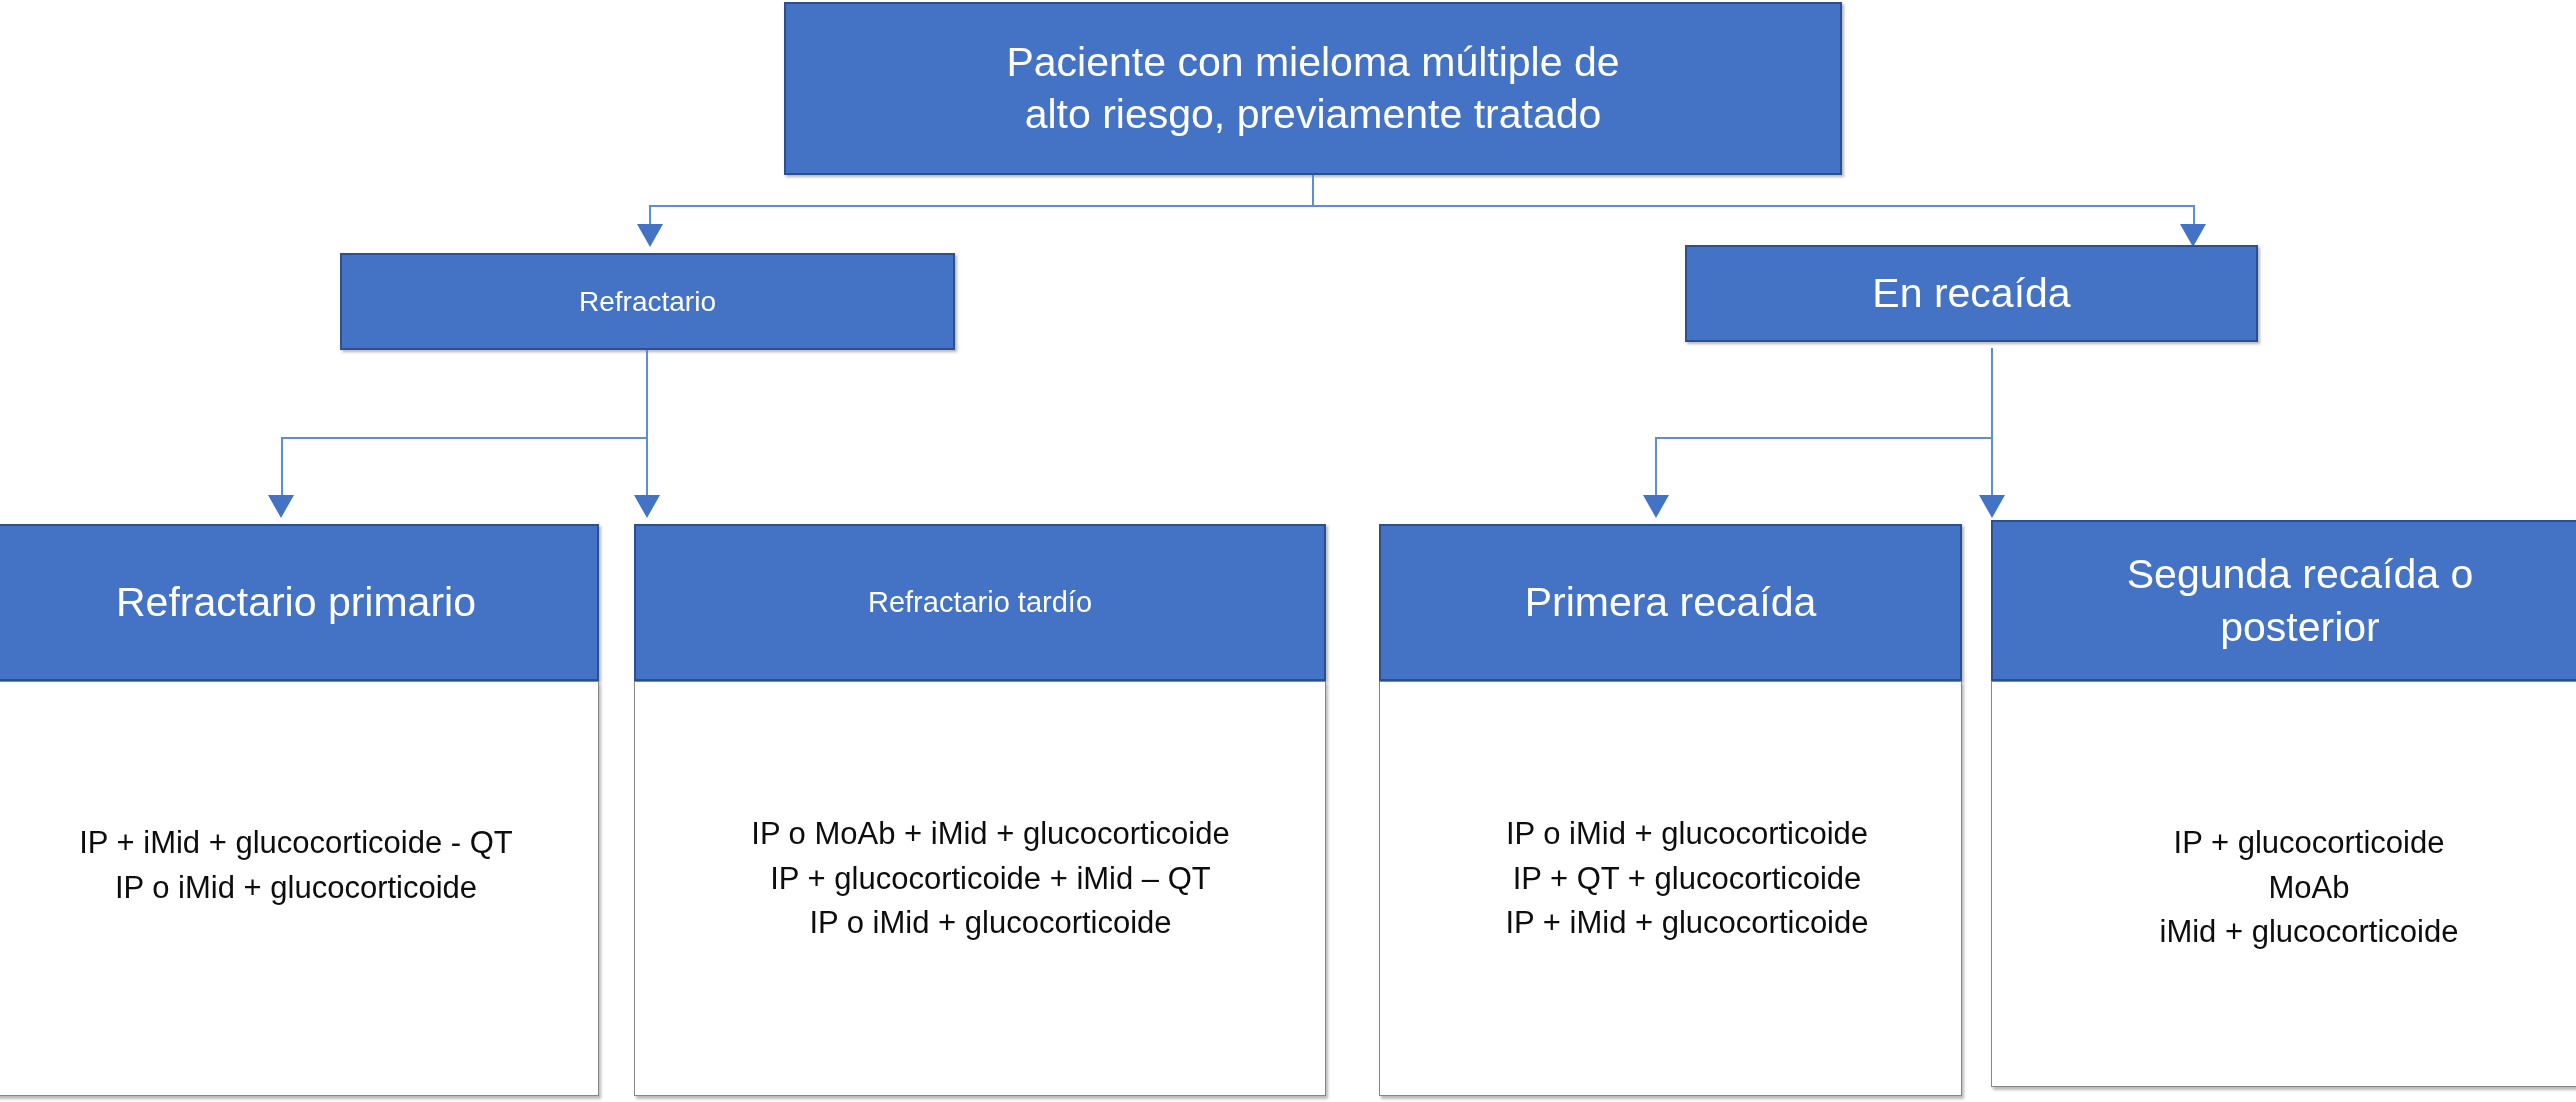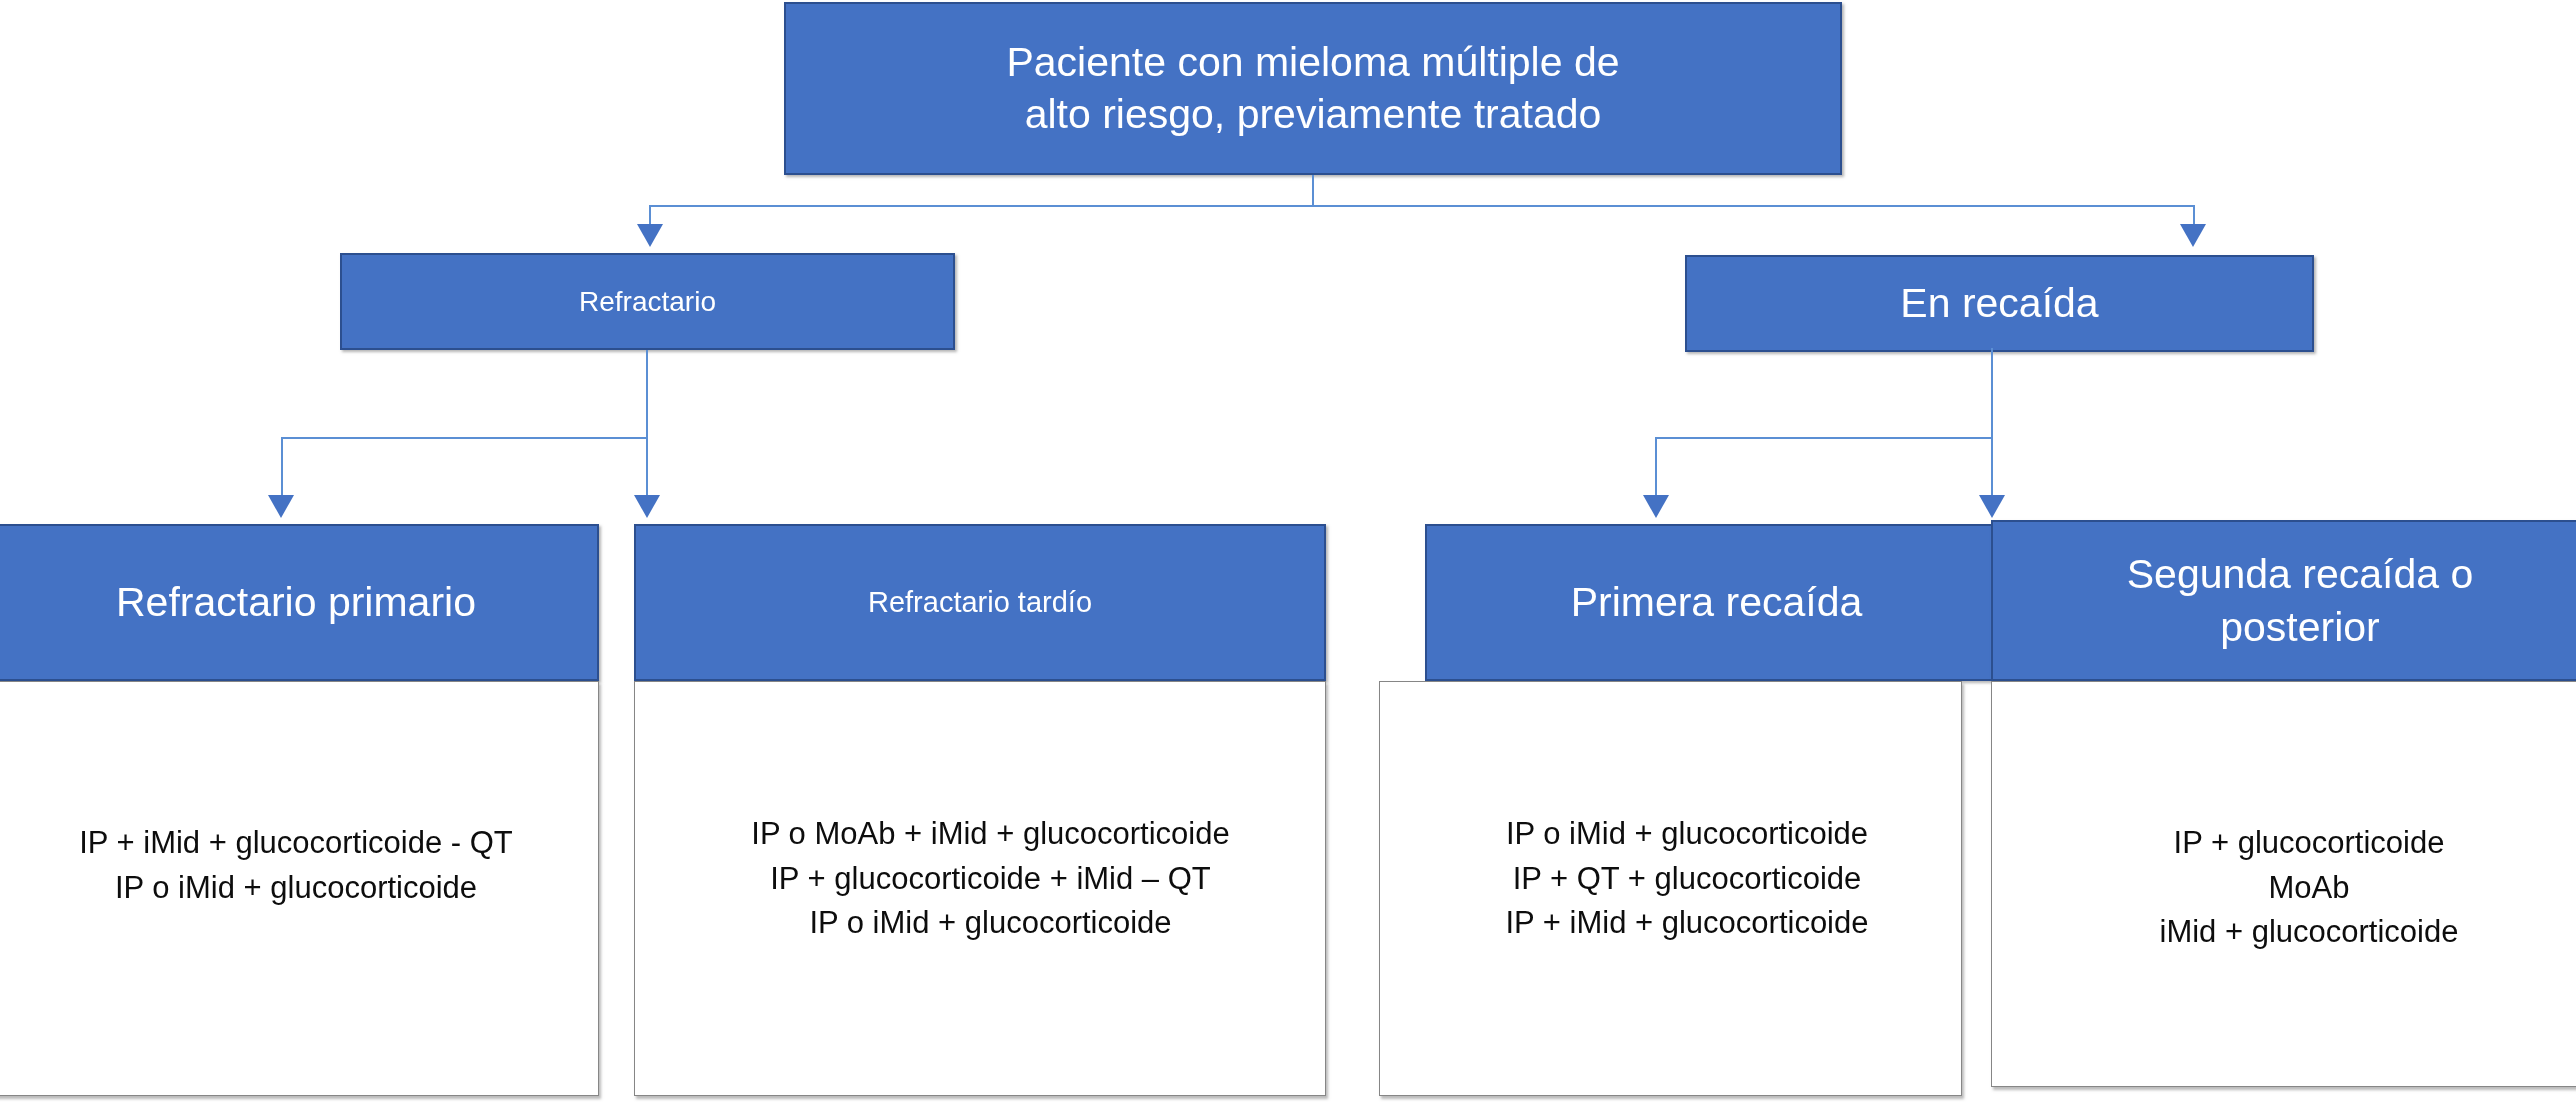--- a/index.html
+++ b/index.html
@@ -70,25 +70,25 @@
     width: 0;
     height: 0;
     border-left: 13.2px solid transparent;
     border-right: 13.2px solid transparent;
     border-top: 23px solid #4472C4;
   }
 
   
   #node-root     { left: 784px;  top: 1.8px;    width: 1058px; height: 173px; font-size: 41px; }
   #node-refr     { left: 340px;  top: 253px;  width: 615px;  height: 97px; font-size: 28px; }
-  #node-relapse  { left: 1685px; top: 255px;  width: 629px;  height: 97px; font-size: 41px; }
+  #node-relapse  { left: 1685px; top: 245px;  width: 573px;  height: 97px; font-size: 41px; }
 
   #node-c1 { left: -7px;   top: 524px; width: 606px; height: 157px; font-size: 41px; }
   #node-c2 { left: 634px;  top: 524px; width: 692px; height: 157px; font-size: 29px; }
-  #node-c3 { left: 1379px; top: 524px; width: 583px; height: 157px; font-size: 41px; margin-left: 46px; }
+  #node-c3 { left: 1379px; top: 524px; width: 583px; height: 157px; font-size: 41px; }
   #node-c4 { left: 1991px; top: 520px; width: 618px; height: 161px; font-size: 41px; }
 
   #panel-1 { left: -7px;   top: 681px; width: 606px; height: 415px; }
   #panel-2 { left: 634px;  top: 681px; width: 692px; height: 415px; }
   #panel-3 { left: 1379px; top: 681px; width: 583px; height: 415px; }
   #panel-4 { left: 1991px; top: 681px; width: 618px; height: 406px; }
 
   #ptext-1 { left: -7px;   top: 821px; width: 606px; }
   #ptext-2 { left: 664px;  top: 812px; width: 653px; }
   #ptext-3 { left: 1413px; top: 812px; width: 548px; }

